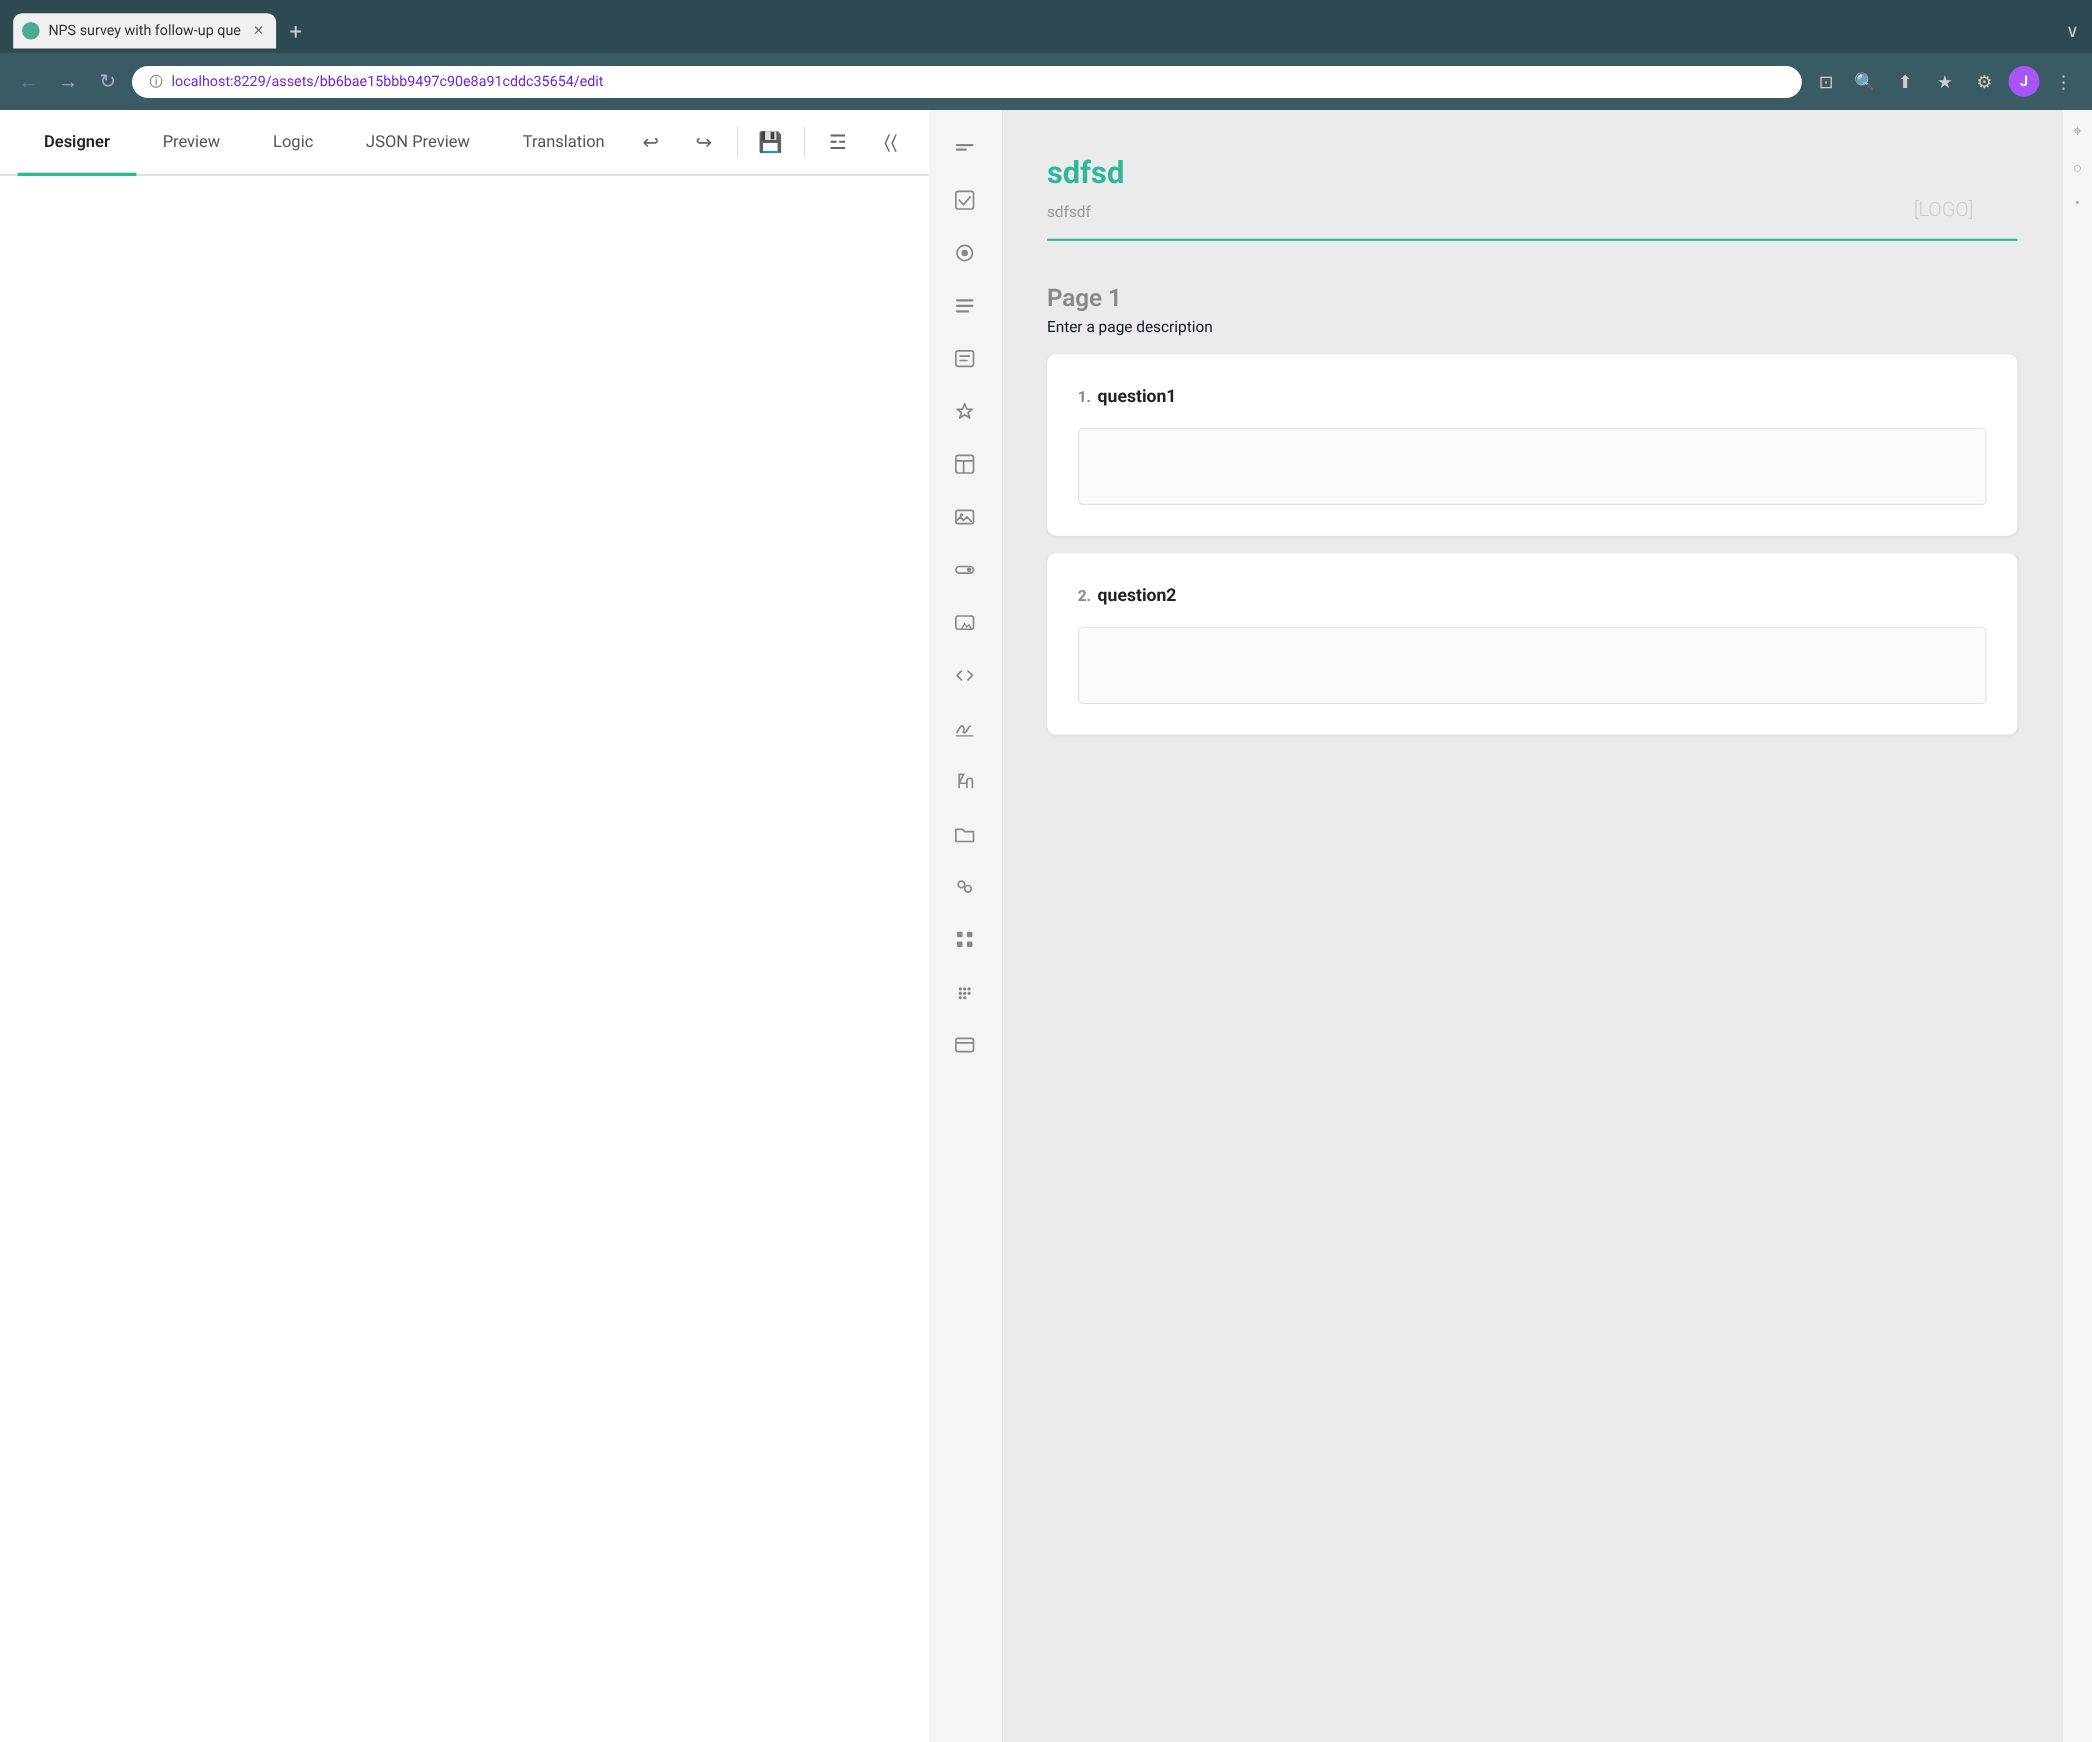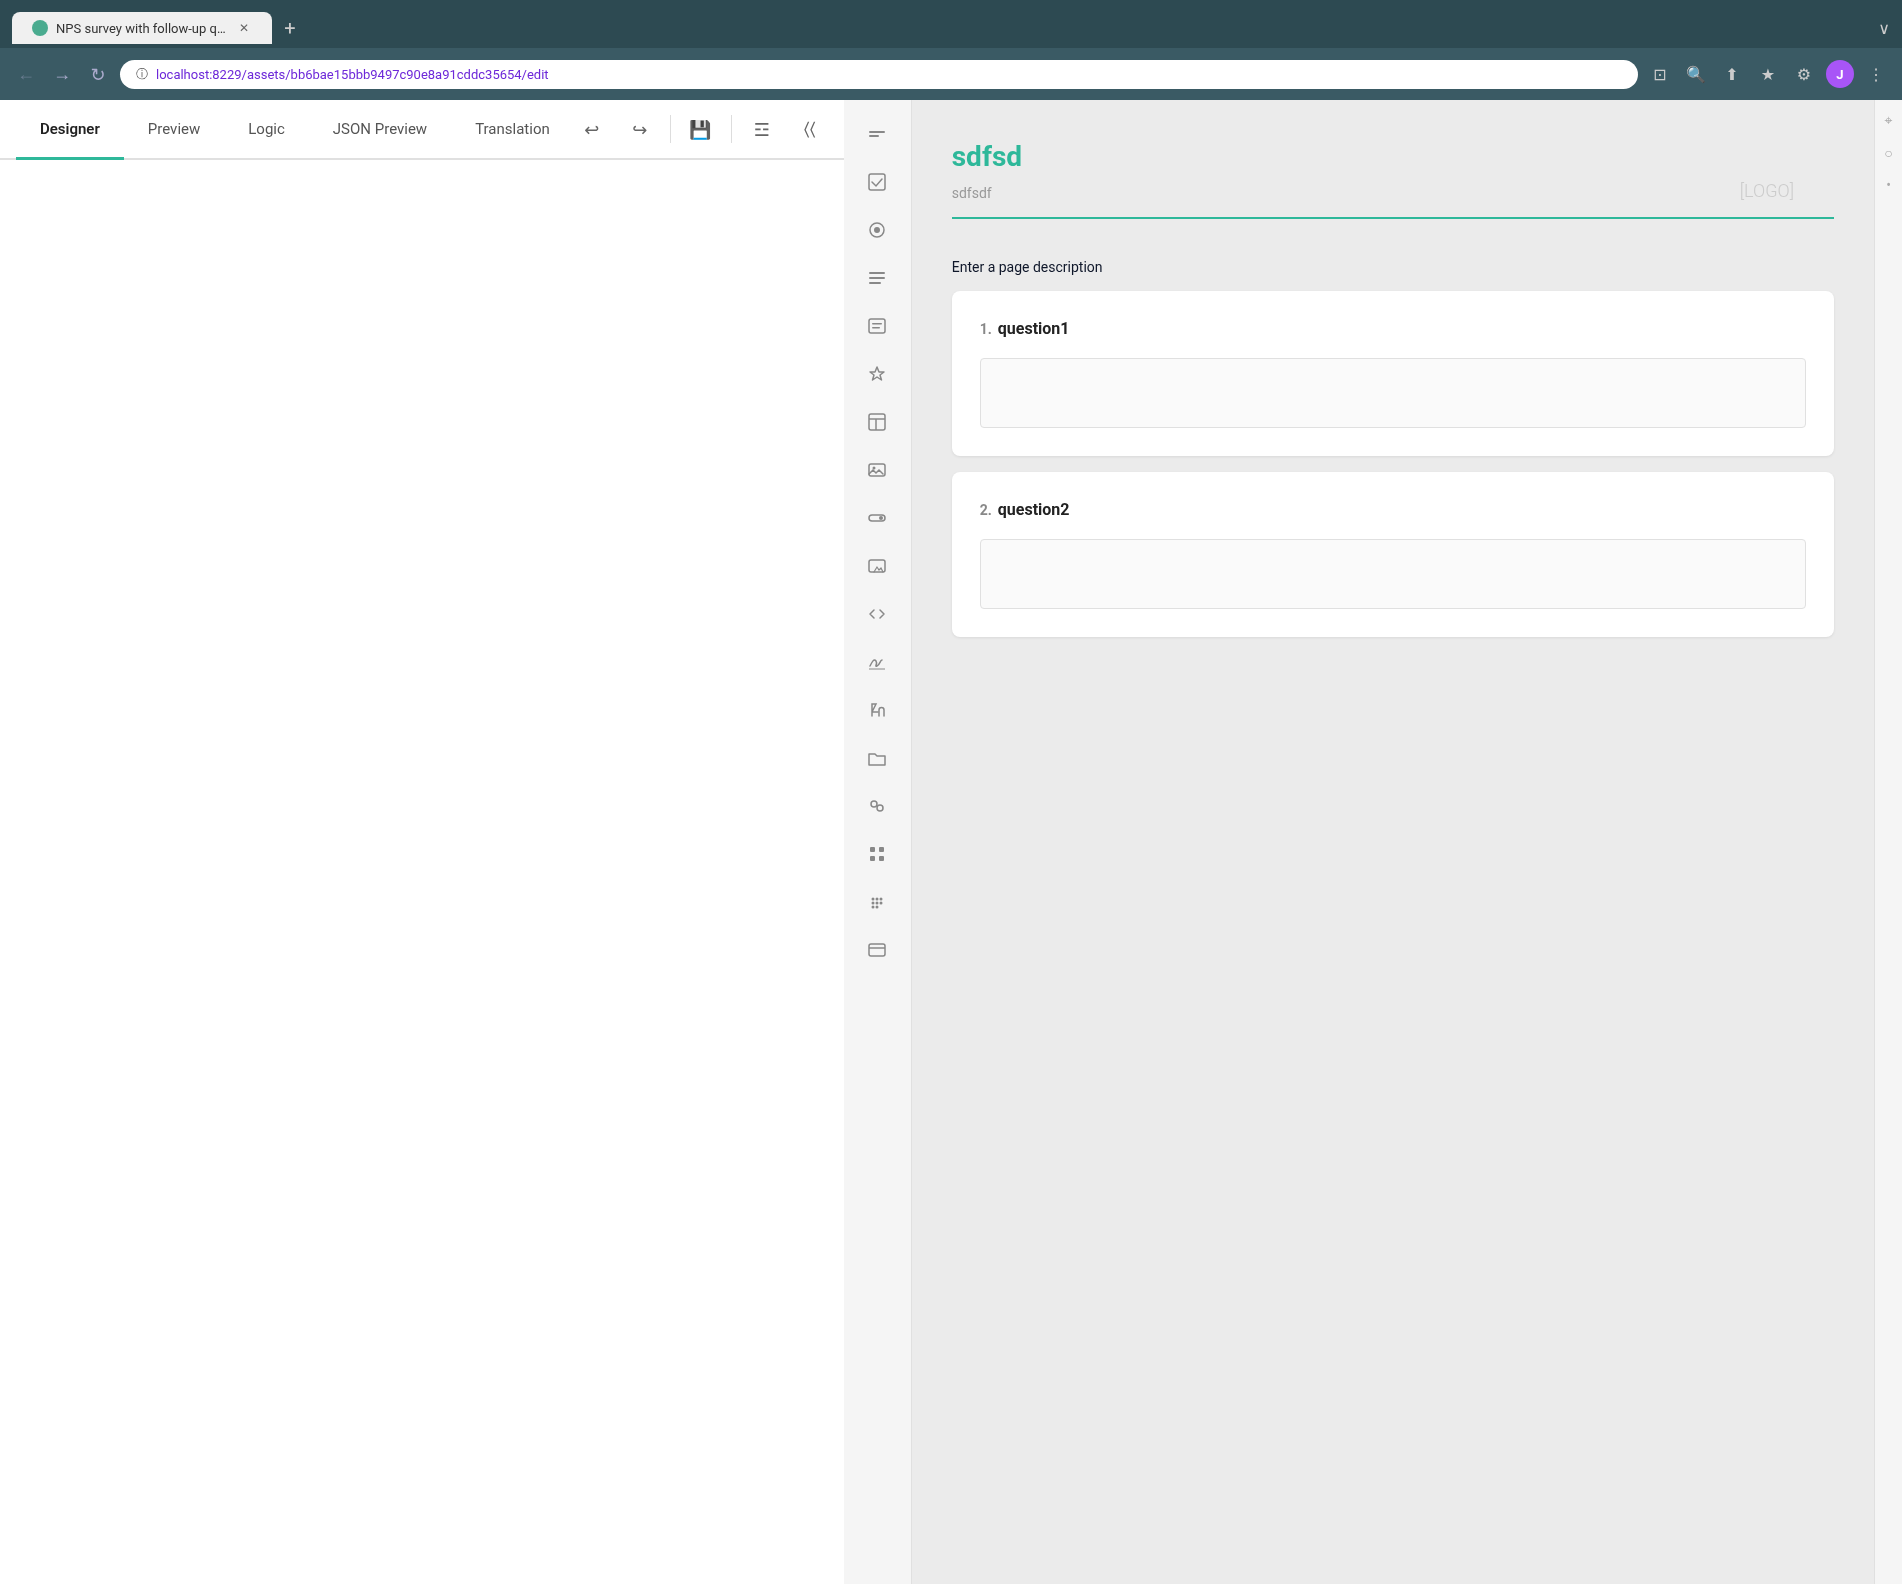--- a/index.html
+++ b/index.html
@@ -1,21 +1,21 @@
 <!DOCTYPE html>
 <html><head>
   <meta charset="utf-8">
   <style>
     * { margin: 0; padding: 0; box-sizing: border-box; }
     body { font-family: -apple-system, BlinkMacSystemFont, 'Segoe UI', Roboto, sans-serif; background: #f0f0f0; overflow: hidden; width: 1902px; height: 1584px; }
 
     
     .browser-chrome { background: #2d4a52; width: 100%; }
     .tab-bar { display: flex; align-items: center; padding: 8px 12px 0; gap: 4px; height: 48px; }
-    .tab { background: #f0f0f0; border-radius: 8px 8px 0 0; padding: 8px 20px; display: flex; align-items: center; gap: 8px; font-size: 13px; color: #333; max-width: 260px; }
+    .tab { background: #f0f0f0; border-radius: 8px 8px 0 0; padding: 8px 8px; display: flex; align-items: center; gap: 8px; font-size: 13px; color: #333; max-width: 260px; }
     .tab-favicon { width: 16px; height: 16px; border-radius: 50%; background: #4aab8f; flex-shrink: 0; }
     .tab-title { white-space: nowrap; overflow: hidden; text-overflow: ellipsis; }
     .tab-close { width: 16px; height: 16px; display: flex; align-items: center; justify-content: center; border-radius: 50%; cursor: pointer; color: #666; font-size: 12px; }
     .tab-new { width: 28px; height: 28px; display: flex; align-items: center; justify-content: center; color: #ccc; font-size: 20px; cursor: pointer; }
     .tab-bar-spacer { flex: 1; }
     .tab-bar-controls { color: #ccc; font-size: 16px; cursor: pointer; }
 
     .address-bar { background: #3a5a64; padding: 8px 12px; display: flex; align-items: center; gap: 8px; height: 52px; }
     .nav-btn { width: 28px; height: 28px; display: flex; align-items: center; justify-content: center; color: #aac; font-size: 18px; cursor: pointer; border-radius: 50%; }
     .nav-btn.disabled { opacity: 0.4; }
@@ -261,20 +261,21 @@
       <div class="survey-container">
 
         <div style="position:relative;">
           <div class="survey-title">sdfsd</div>
           <div class="logo-placeholder">[LOGO]</div>
           <div class="survey-subtitle">sdfsdf</div>
           <div class="survey-divider"></div>
         </div>
 
         <div class="page-header">
+          <div class="page-title">Page 1</div>
           <div class="page-description">Enter a page description</div>
         </div>
 
         <div class="question-card">
           <div class="question-title">
             <span class="question-number">1.</span>
             <span>question1</span>
           </div>
           <div class="question-input-area"></div>
         </div>

